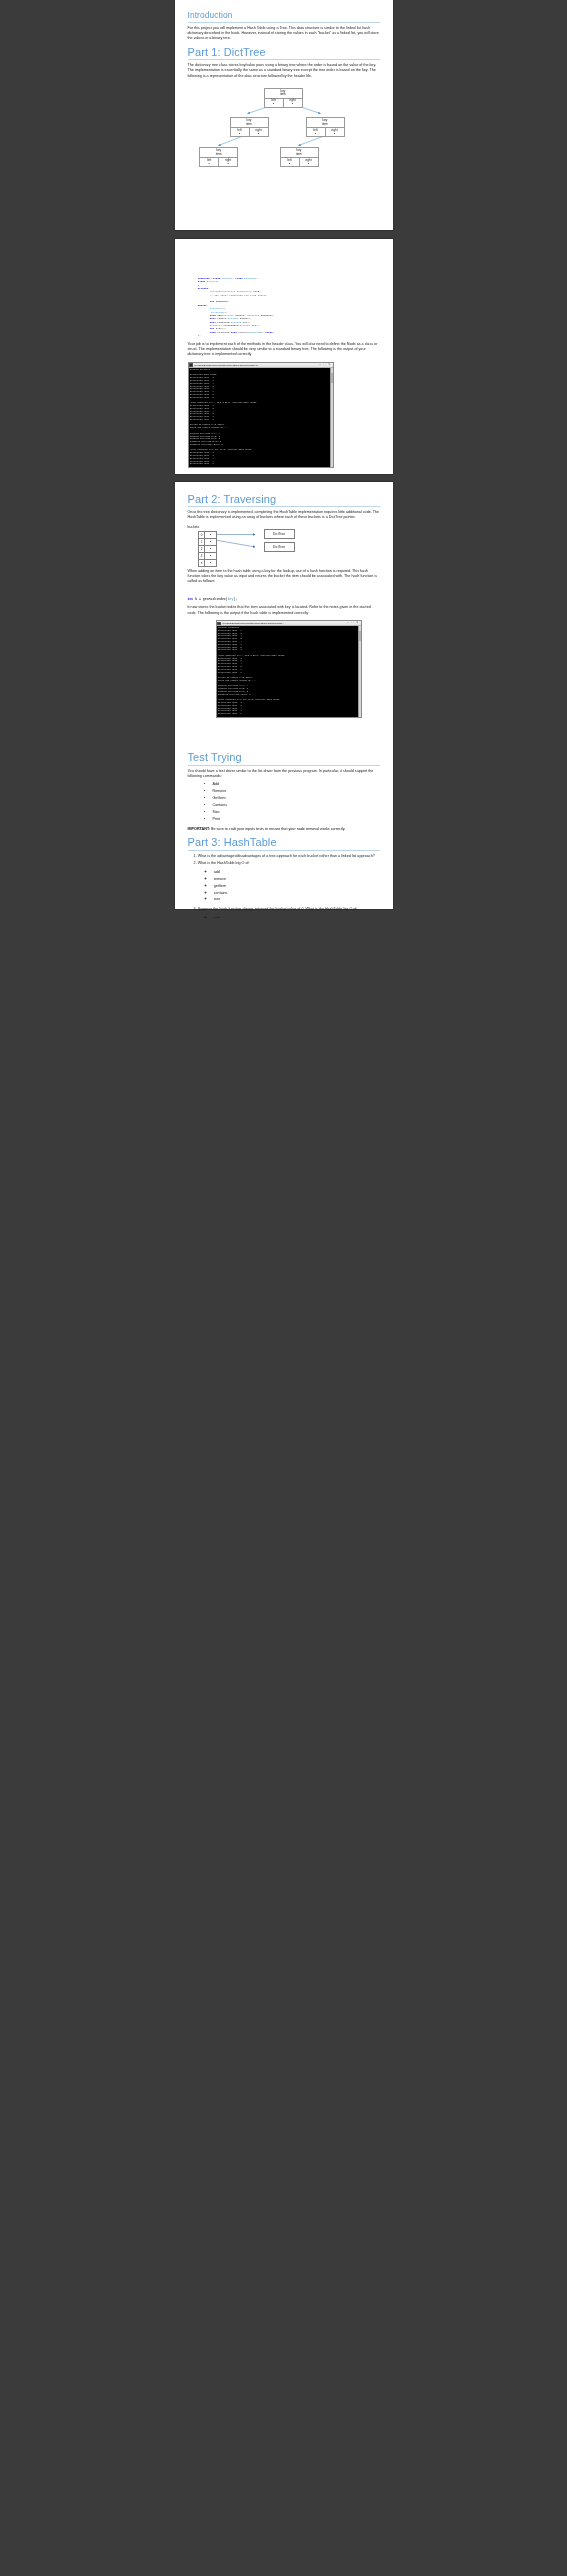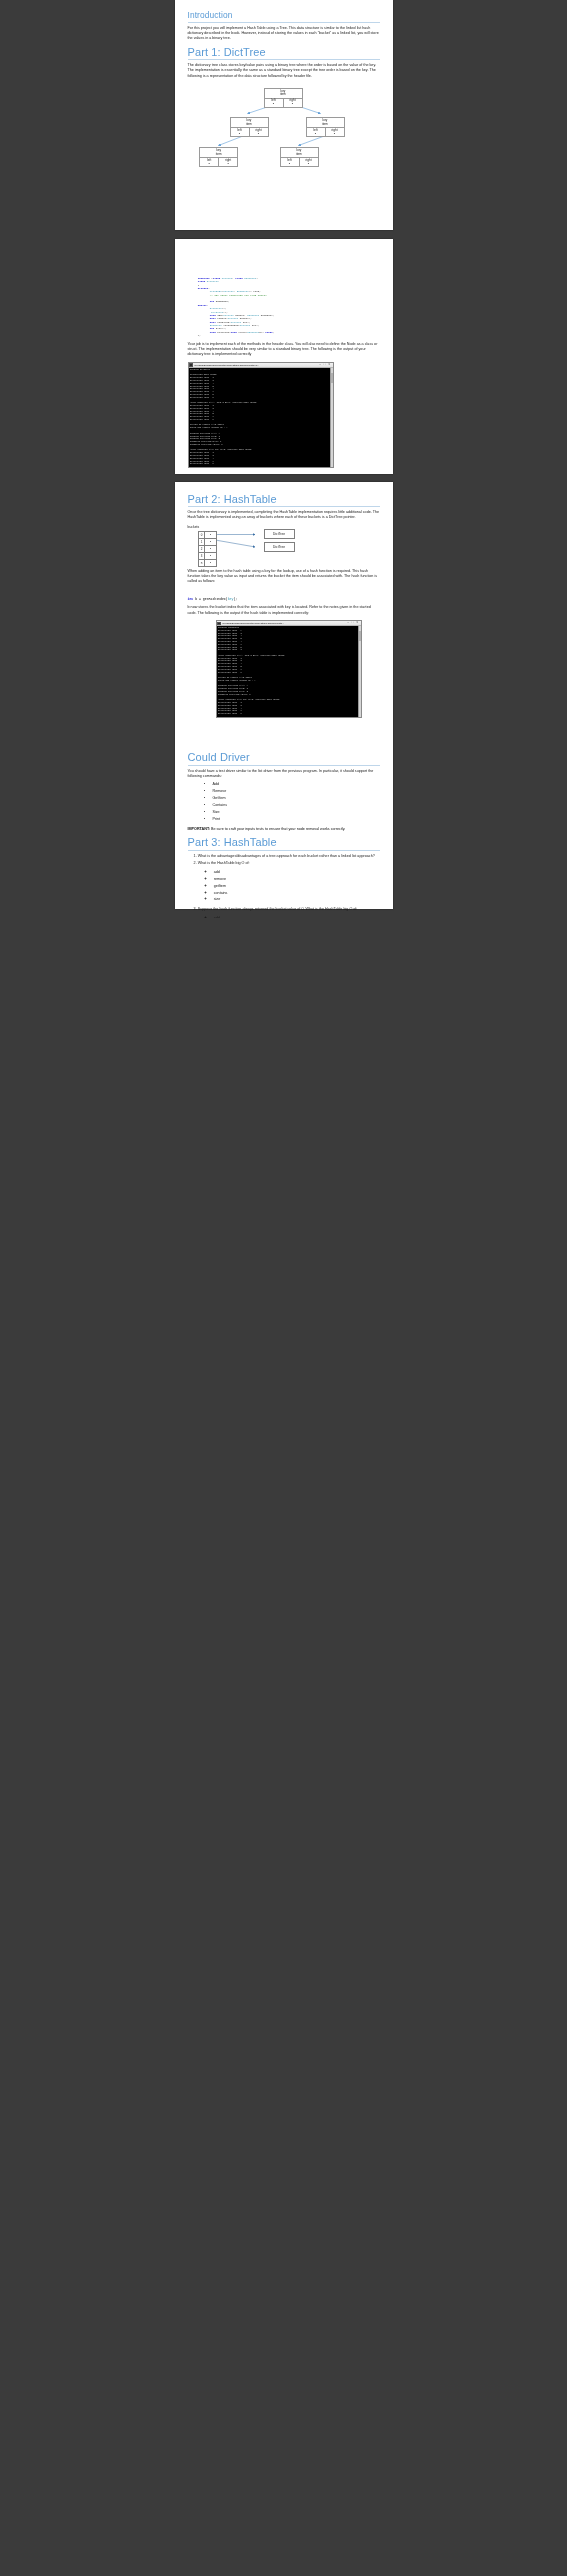--- a/index.html
+++ b/index.html
@@ -378,21 +378,21 @@
 Displaying item - 3
 Displaying item - 1
 Displaying item - 2
 Displaying item - 6<div class="sb"><div class="thumb"></div></div></div>
     </div>
 
   </div>
 
   <div class="page p3">
 
-    <h1 class="wh sub">Part 2:  HashTable</h1>
+    <h1 class="wh sub">Part 2:  Traversing</h1>
     <hr class="rule">
     <p class="body">Once the tree dictionary is implemented, completing the HashTable implementation requires little additional code.  The HashTable is implemented using an array of buckets where each of these buckets is a DictTree pointer.</p>
 
     <div class="bucketwrap">
       <div class="blabel">buckets</div>
       <svg class="bucketlines" viewBox="0 0 264 52" preserveAspectRatio="none">
         <defs>
           <marker id="ah2" markerWidth="5" markerHeight="5" refX="4" refY="2.5" orient="auto">
             <path d="M0,0 L5,2.5 L0,5 z" fill="#3a6ea5"></path>
           </marker>
@@ -475,21 +475,21 @@
 After changing 2A/H for 9C/Z, traverse data items:
 Displaying item - 7
 Displaying item - 3
 Displaying item - 1
 Displaying item - 2
 Displaying item - 6<div class="sb"><div class="thumb"></div></div></div>
     </div>
 
     <div class="spacer" style="height:29px;"></div>
 
-    <h1 class="wh sub">Could Driver</h1>
+    <h1 class="wh sub">Test Trying</h1>
     <hr class="rule">
     <p class="body tight">You should have a test driver similar to the list driver from the previous program.  In particular, it should support the following commands:</p>
     <ul class="bul ind2">
       <li>Add</li>
       <li>Remove</li>
       <li>GetItem</li>
       <li>Contains</li>
       <li>Size</li>
       <li>Print</li>
     </ul>

